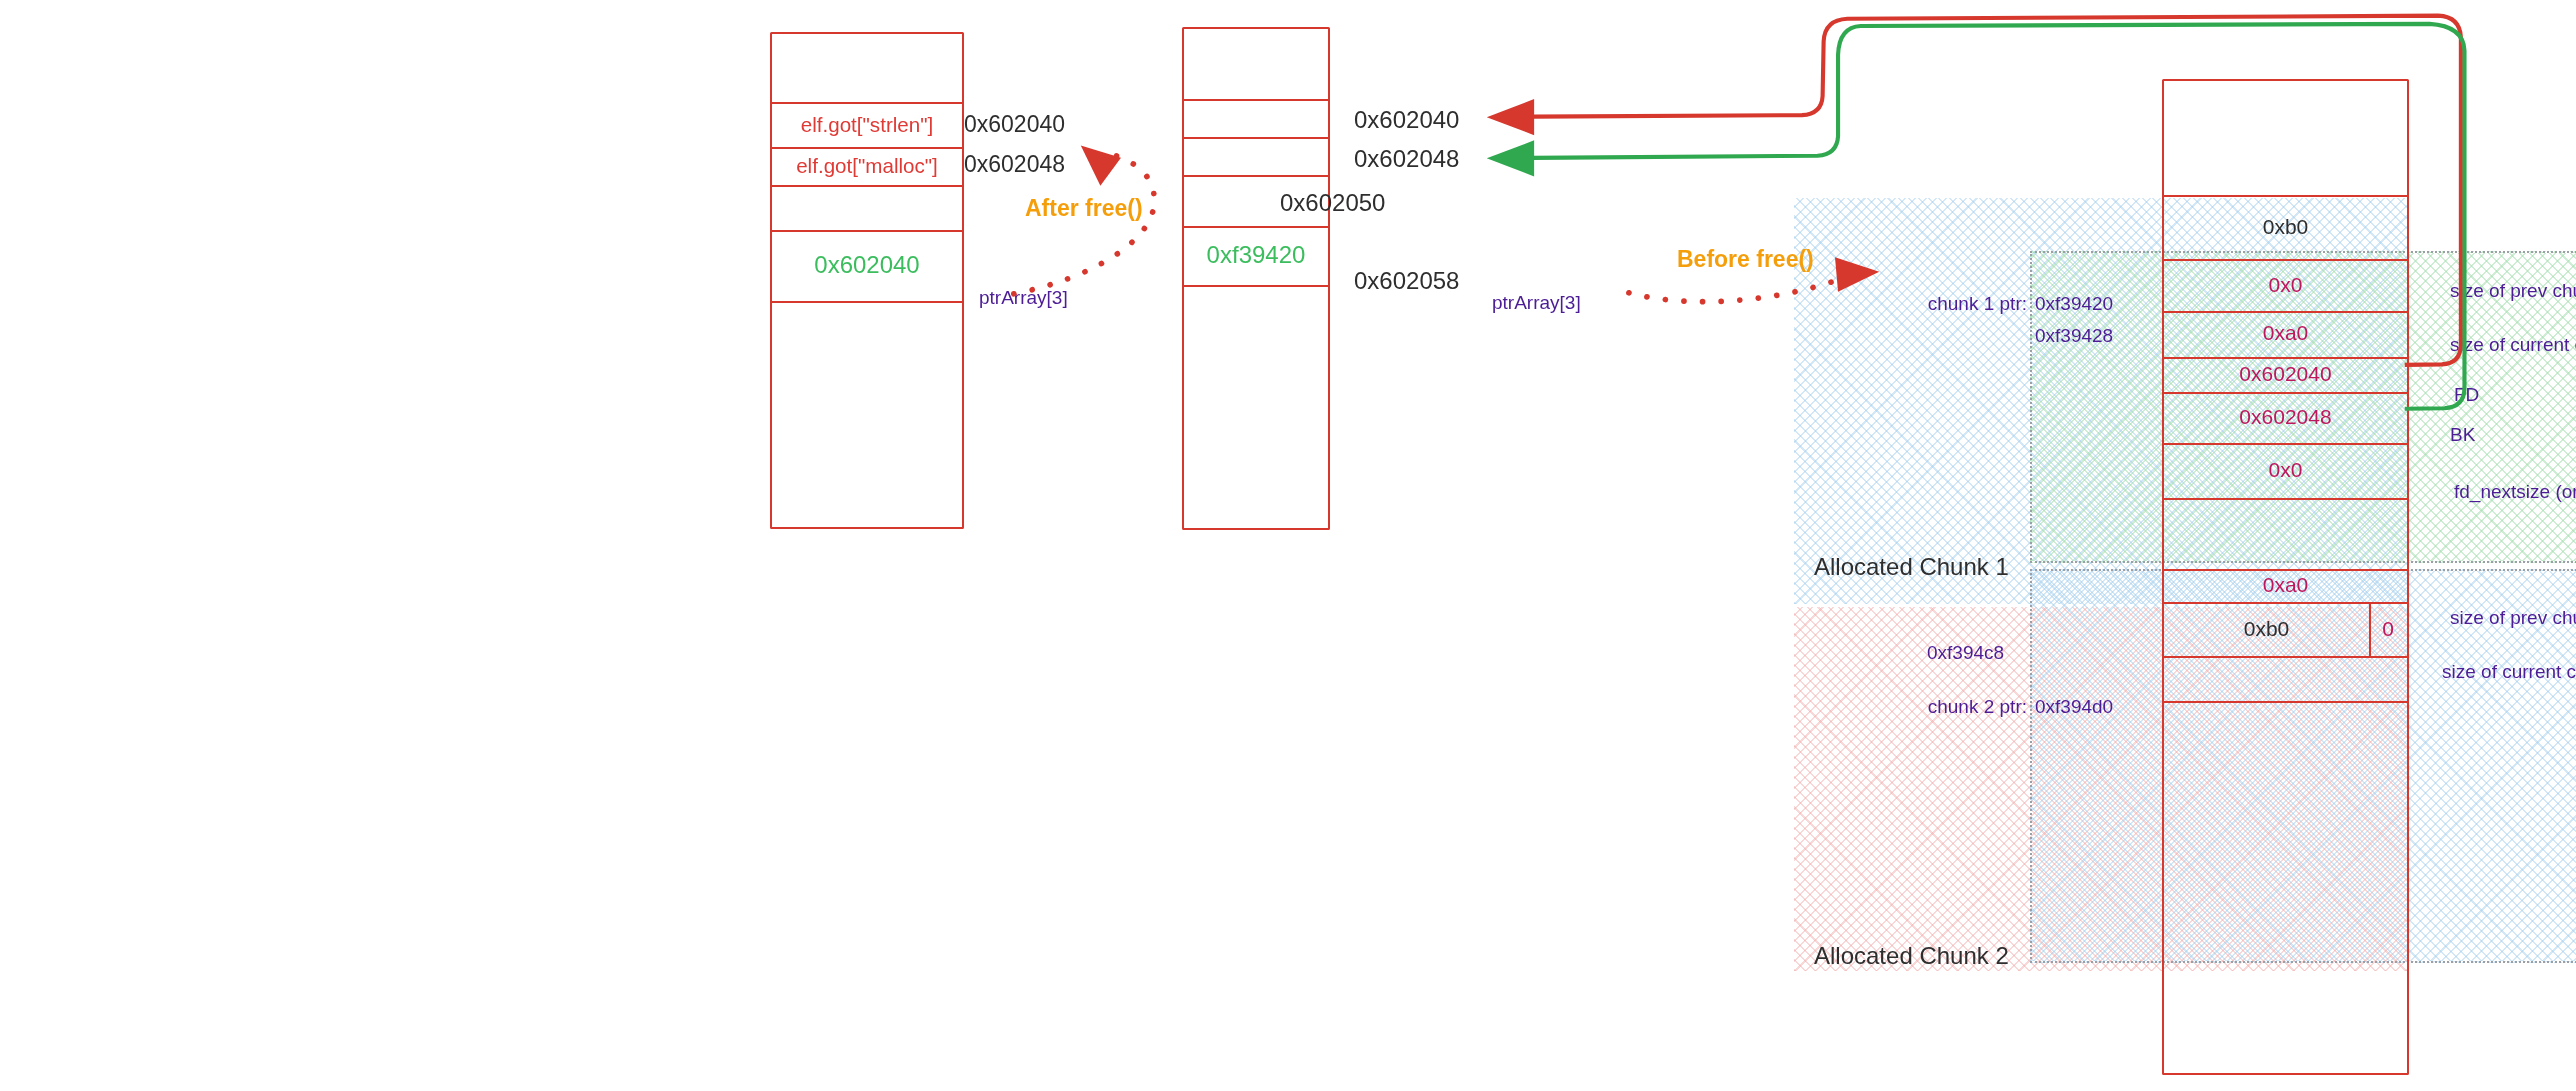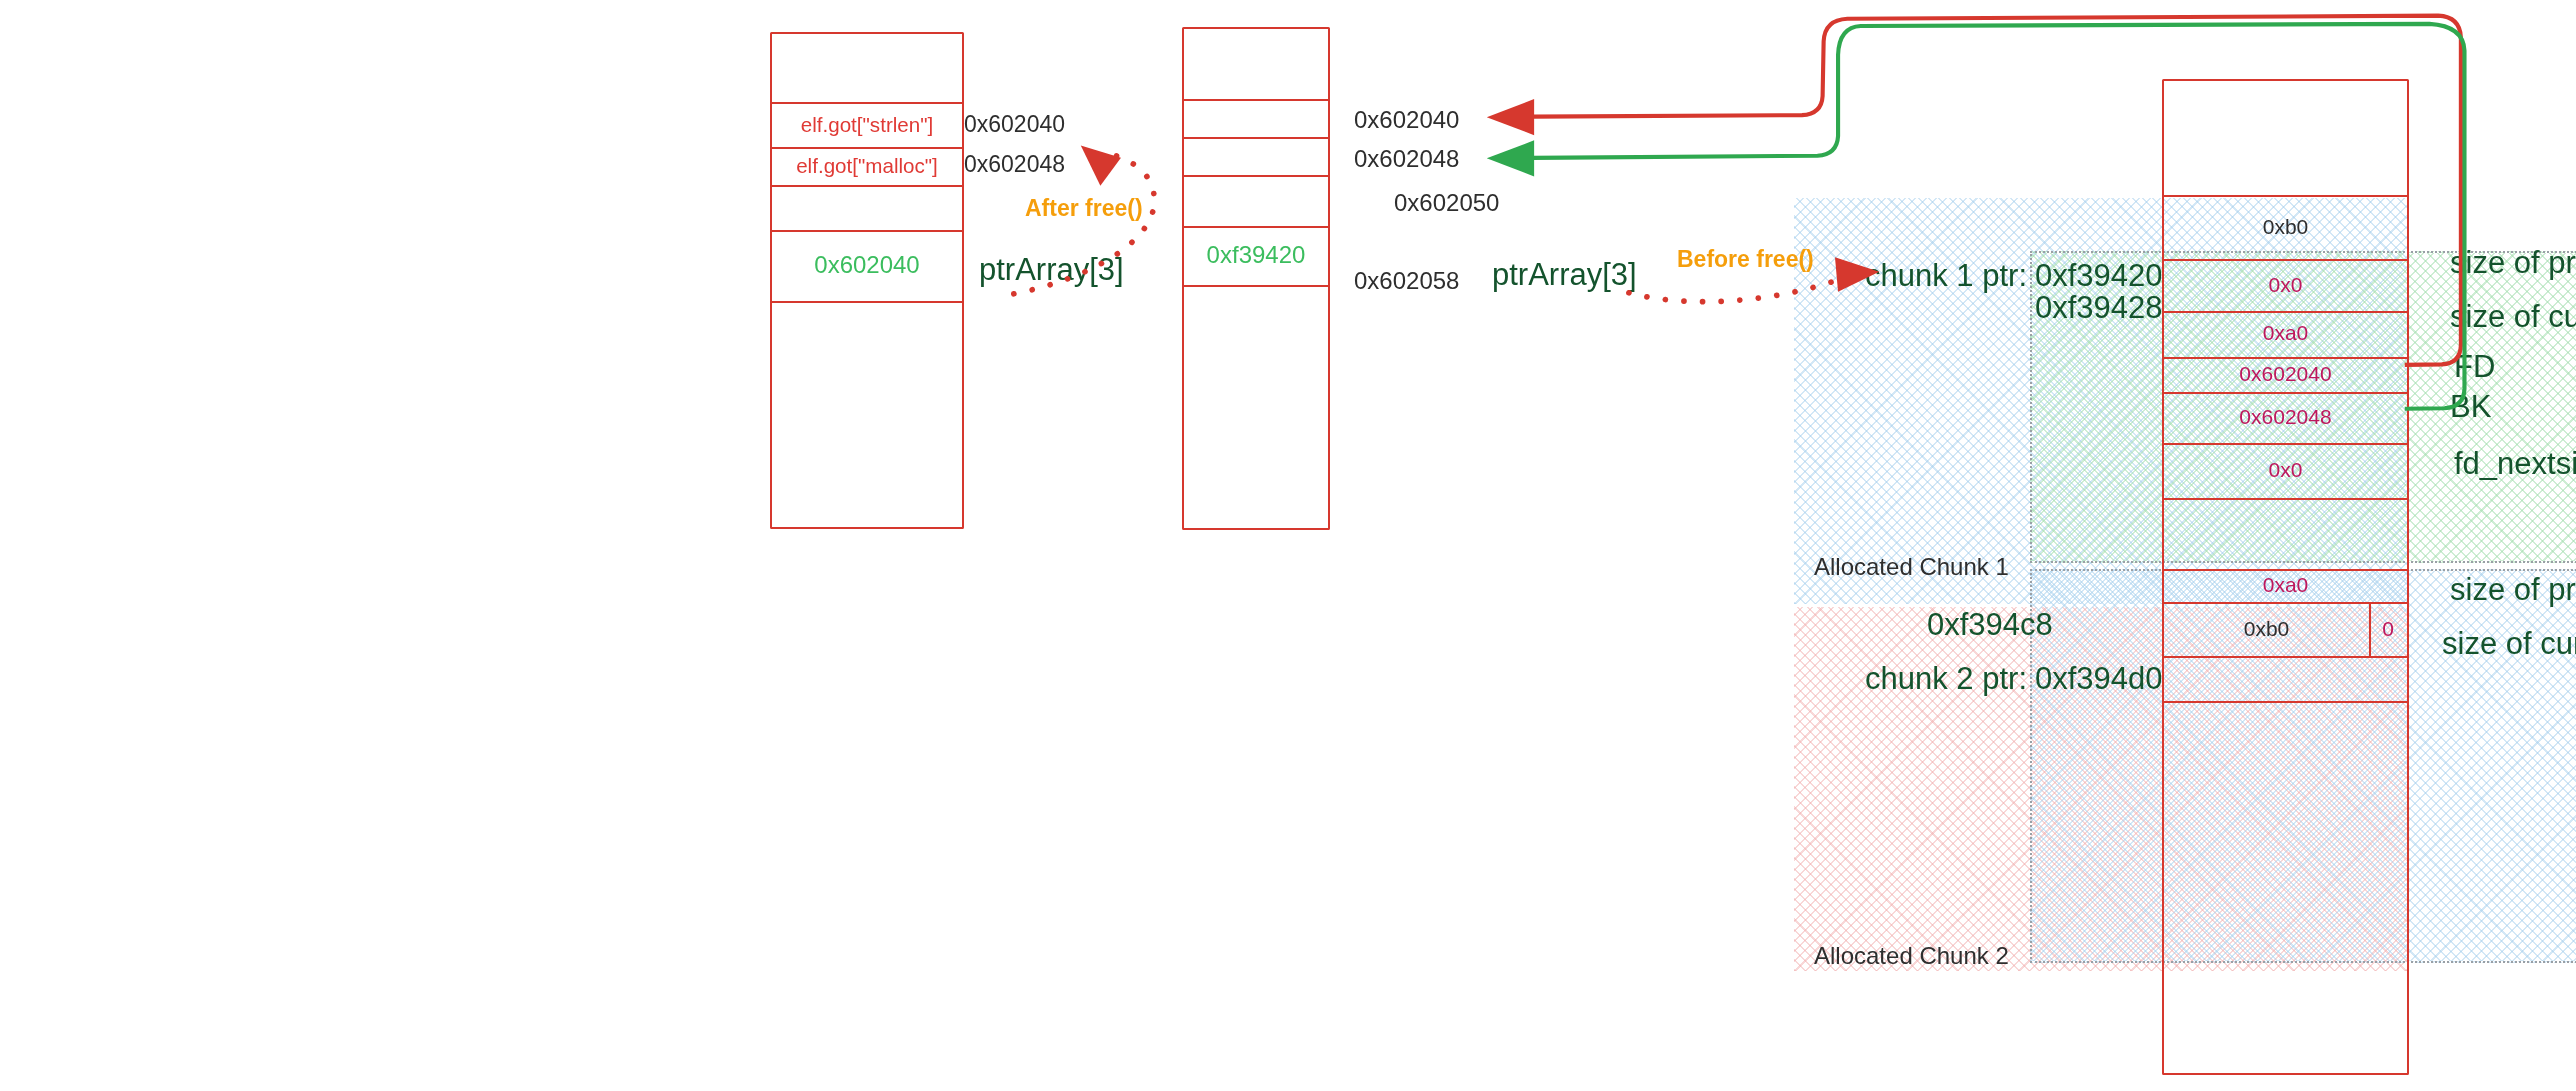--- a/index.html
+++ b/index.html
@@ -20,21 +20,21 @@
   .hatch-green{background-image:
      repeating-linear-gradient(45deg, rgba(158,220,170,.5) 0 1.5px, transparent 1.5px 7.2px),
      repeating-linear-gradient(-45deg, rgba(158,220,170,.5) 0 1.5px, transparent 1.5px 7.2px);}
   .hatch-pink{background-image:
      repeating-linear-gradient(45deg, rgba(240,168,168,.45) 0 1.5px, transparent 1.5px 7.2px),
      repeating-linear-gradient(-45deg, rgba(240,168,168,.45) 0 1.5px, transparent 1.5px 7.2px);}
   .dotted-border{border:2.6px dotted #9aa0a6;}
   .note{font-size:26px;color:#f08705;font-weight:bold;}
   .gotlbl{font-size:20.6px;color:#e03a35;}
   .addr{font-size:24px;color:#2e2e2e;}
-  .flbl{font-size:31px;color:#14532d;}
+  .flbl{font-size:19px;color:#4c1d95;margin-top:28px;}
   .rlbl{font-size:24px;color:#2e2e2e;}
   .freelbl{font-size:23px;color:#f59e0b;font-weight:bold;}
   svg{position:absolute;left:0;top:0;}
 </style>
 </head>
 <body>
 
 <div id="canvas">
 
   <div class="abs hatch-blue" style="left:1794px;top:198px;width:613px;height:406px;"></div>
@@ -61,21 +61,21 @@
   <div class="box" style="left:1182px;top:27px;width:144px;height:499px;">
     <div class="hline" style="top:70px;"></div>
     <div class="hline" style="top:108px;"></div>
     <div class="hline" style="top:146px;"></div>
     <div class="hline" style="top:197px;"></div>
     <div class="hline" style="top:256px;"></div>
     <div class="rowtxt greent" style="top:226px;font-size:24px;">0xf39420</div>
   </div>
   <div class="txt addr" style="left:1354px;top:120px;">0x602040</div>
   <div class="txt addr" style="left:1354px;top:159px;">0x602048</div>
-  <div class="txt addr" style="left:1394px;top:203px;">0x602050</div>
+  <div class="txt addr" style="left:1280px;top:203px;">0x602050</div>
   <div class="txt addr" style="left:1354px;top:281px;">0x602058</div>
   <div class="txt flbl" style="left:1492px;top:275px;">ptrArray[3]</div>
   <div class="txt freelbl" style="left:1677px;top:259px;text-align:right;">Before free()</div>
 
   <div class="txt flbl" style="left:1844px;top:276px;width:183px;text-align:right;">chunk 1 ptr:</div>
   <div class="txt flbl" style="left:2035px;top:276px;">0xf39420</div>
   <div class="txt flbl" style="left:2035px;top:308px;">0xf39428</div>
   <div class="txt flbl" style="left:1927px;top:625px;">0xf394c8</div>
   <div class="txt flbl" style="left:1844px;top:679px;width:183px;text-align:right;">chunk 2 ptr:</div>
   <div class="txt flbl" style="left:2035px;top:679px;">0xf394d0</div>

